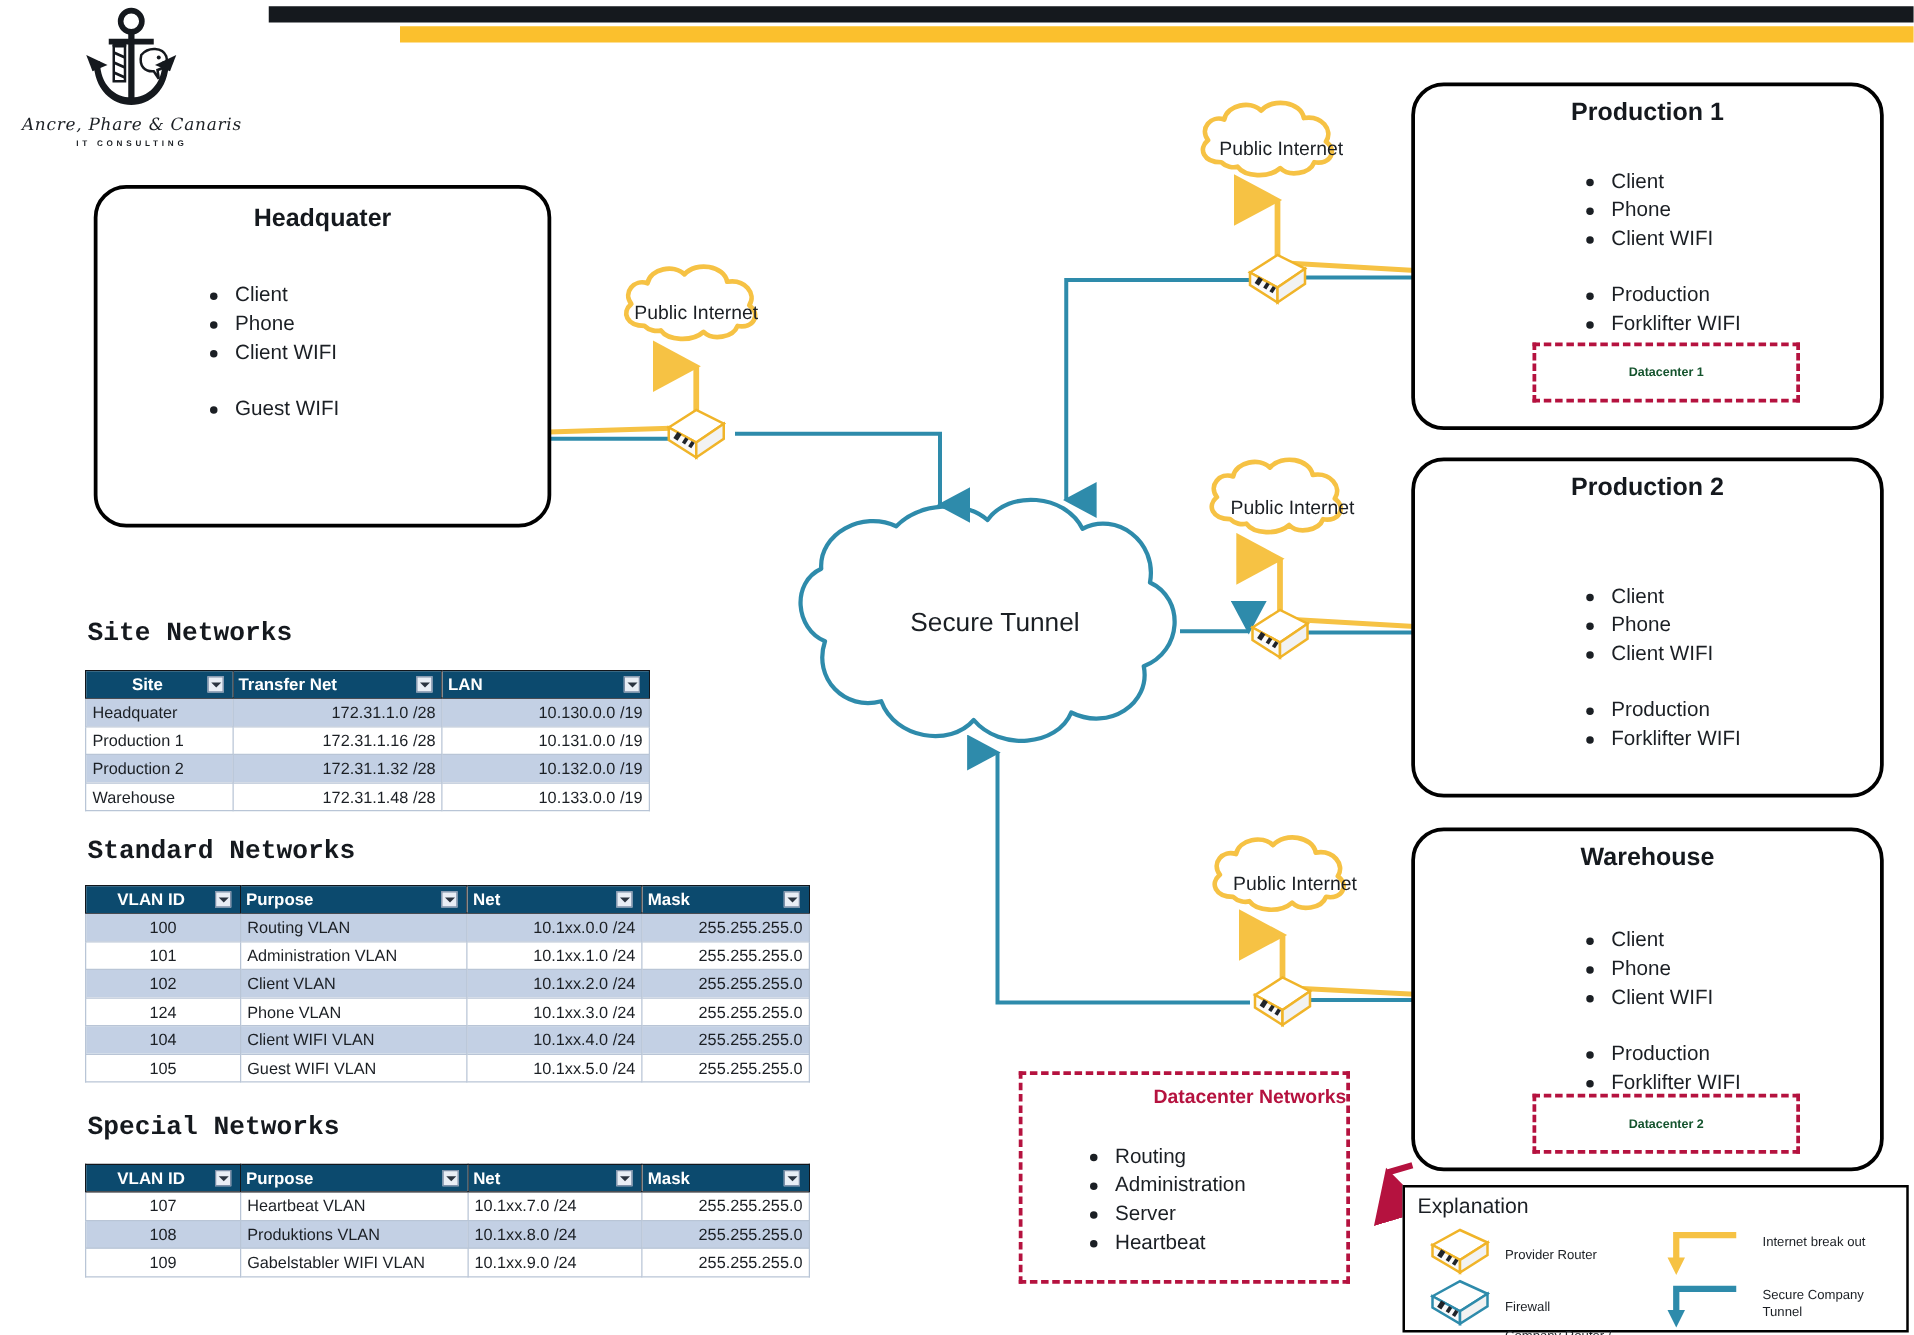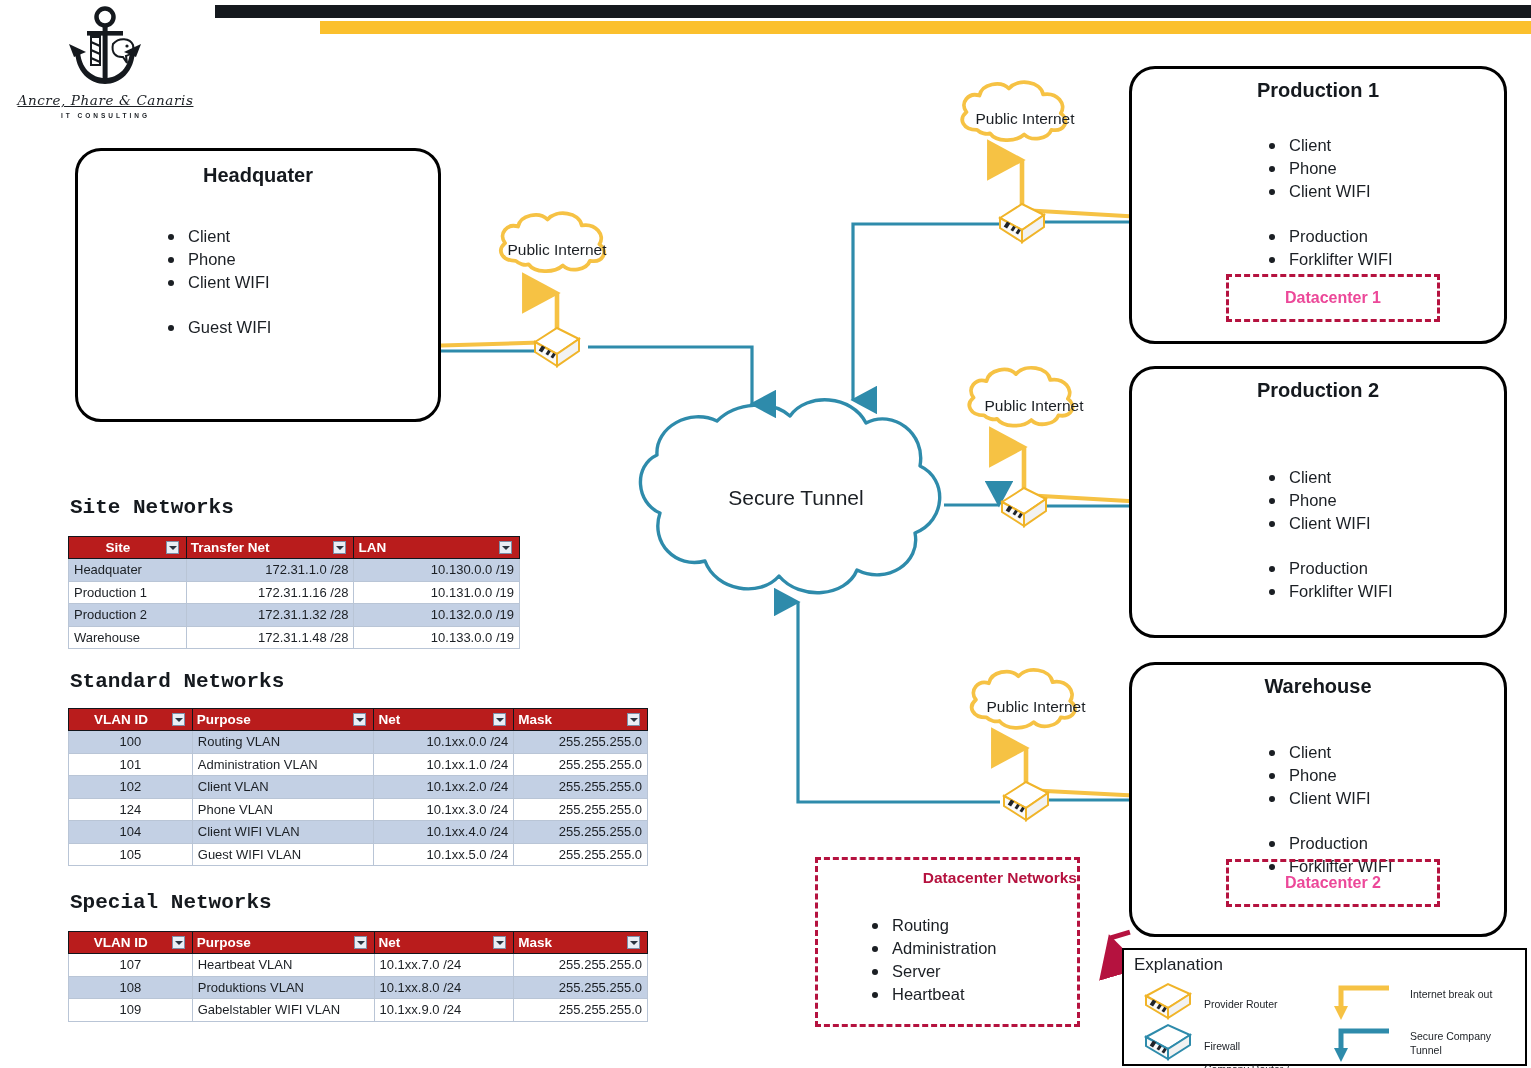--- a/index.html
+++ b/index.html
@@ -14,21 +14,21 @@
 
   
   #bar-black { left:215px; top:5px; width:1316px; height:13px; background:#15191e; }
   #bar-yellow{ left:320px; top:21px; width:1211px; height:13px; background:#fbc02d; }
 
   
   #logo { left:8px; top:4px; width:195px; height:130px; }
   #logo-name {
     position:absolute; left:0; top:88px; width:195px; text-align:center;
     font-family:"DejaVu Serif", serif; font-style:italic; font-size:13.5px;
-    letter-spacing:.6px; color:#1b1f24; white-space:nowrap;text-decoration:underline;
+    letter-spacing:.6px; color:#1b1f24; white-space:nowrap;
   }
   #logo-sub {
     position:absolute; left:0; top:108px; width:195px; text-align:center;
     font-size:6.5px; letter-spacing:3px; color:#1b1f24; font-weight:bold;
   }
 
   
   .site-box {
     border:3px solid #000; border-radius:26px; background:#fff;
   }
@@ -45,21 +45,21 @@
     content:""; position:absolute; left:6px; top:9px;
     width:6px; height:6px; border-radius:50%; background:#1b1f24;
   }
   .bullets li.gap { margin-top:22px; }
 
   
   .dc-box {
     border:3px dashed #b5123f; display:flex;
     align-items:center; justify-content:center;
   }
-  .dc-box span { font-weight:bold; font-size:16px; color:#ec4899; }
+  .dc-box span { font-weight:bold; font-size:10px; color:#14532d; }
 
   
   #dc-networks { left:815px; top:857px; width:265px; height:170px;
      border:3px dashed #b5123f; }
   #dc-networks .t {
     position:absolute; left:0; top:9px; width:100%; text-align:right;
     font-weight:bold; font-size:15.5px; color:#b5123f;
   }
   #dc-networks ul { position:absolute; left:32px; top:38px; }
 
@@ -67,21 +67,21 @@
   #explanation { left:1122px; top:948px; width:405px; height:118px;
     border:2px solid #000; background:#fff; }
   #exp-title { position:absolute; left:10px; top:5px; font-size:17px; color:#1b1f24; }
   .exp-lbl { position:absolute; font-size:10.5px; color:#1b1f24; line-height:13px; }
 
   
   .tbl-title { font-weight:bold; font-size:21px; color:#15191e;
      font-family:Liberation Mono, monospace; }
   table.xls { border-collapse:collapse; font-size:13px; color:#1b1f24; }
   table.xls th {
-    background:#b91c1c; color:#fff; font-weight:bold; font-size:13.5px;
+    background:#0c4a6e; color:#fff; font-weight:bold; font-size:13.5px;
     height:22px; padding:0 4px; text-align:left; position:relative;
     border:1px solid #12161c; white-space:nowrap;
   }
   table.xls th.c { text-align:center; }
   table.xls td {
     height:22.5px; padding:1px 5px; border:1px solid #b9c5d6;
     white-space:nowrap; background:#fff;
   }
   table.xls tr.alt td { background:#c3d0e4; }
   table.xls td.num { text-align:right; }
@@ -324,21 +324,21 @@
 
 <div class="abs site-box" style="left:1129px; top:662px; width:378px; height:275px;">
   <div class="site-title" style="top:10px;">Warehouse</div>
   <ul class="bullets" style="left:115px; top:60px;">
     <li>Client</li>
     <li>Phone</li>
     <li>Client WIFI</li>
     <li class="gap">Production</li>
     <li>Forklifter WIFI</li>
   </ul>
-  <div class="abs dc-box" style="left:94px; top:194px; width:214px; height:48px;text-align:right;">
+  <div class="abs dc-box" style="left:94px; top:210px; width:214px; height:48px;text-align:right;">
     <span>Datacenter 2</span>
   </div>
 </div>
 
 <div class="abs" id="dc-networks">
   <div class="t">Datacenter Networks</div>
   <ul class="bullets">
     <li>Routing</li>
     <li>Administration</li>
     <li>Server</li>

